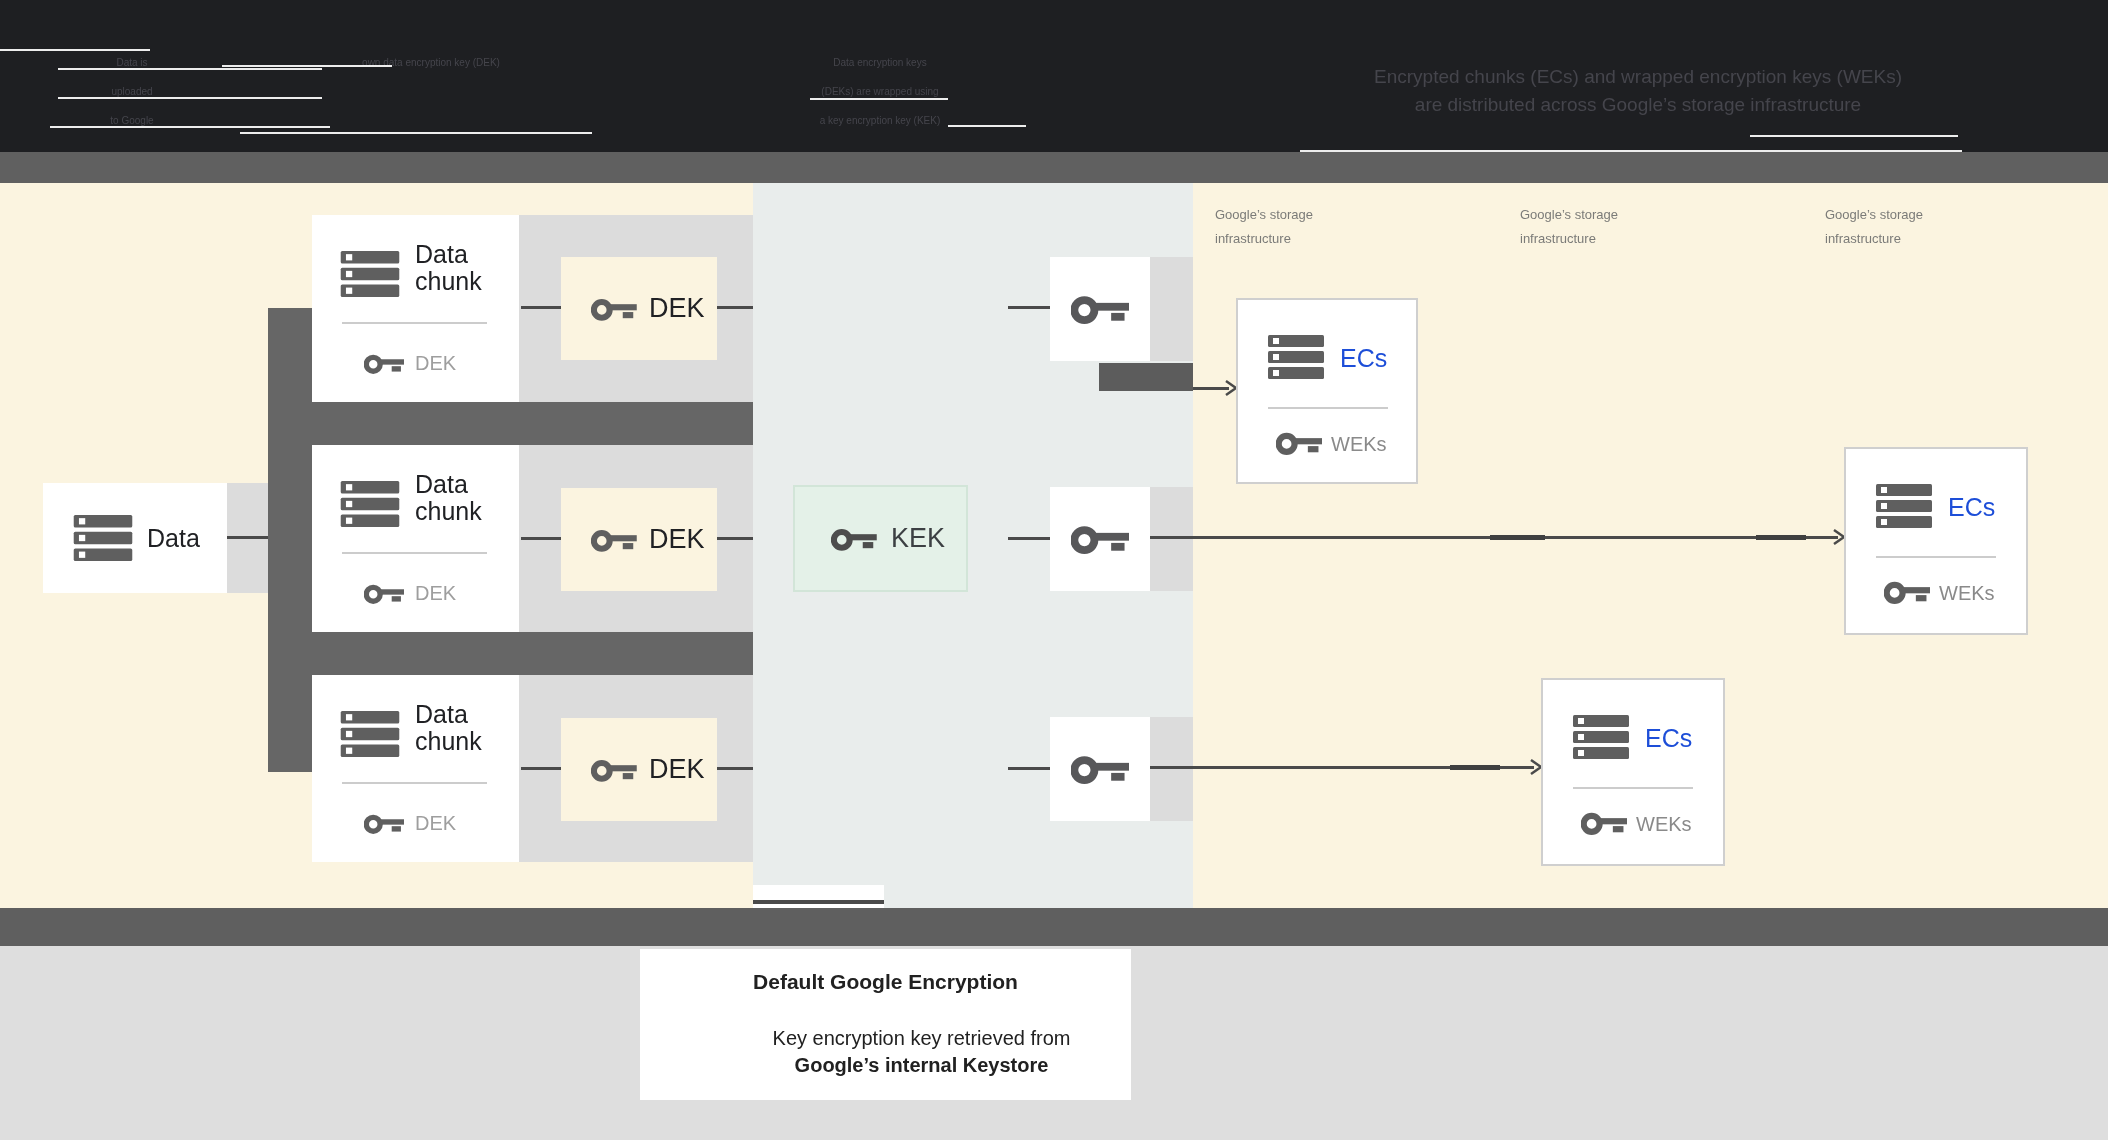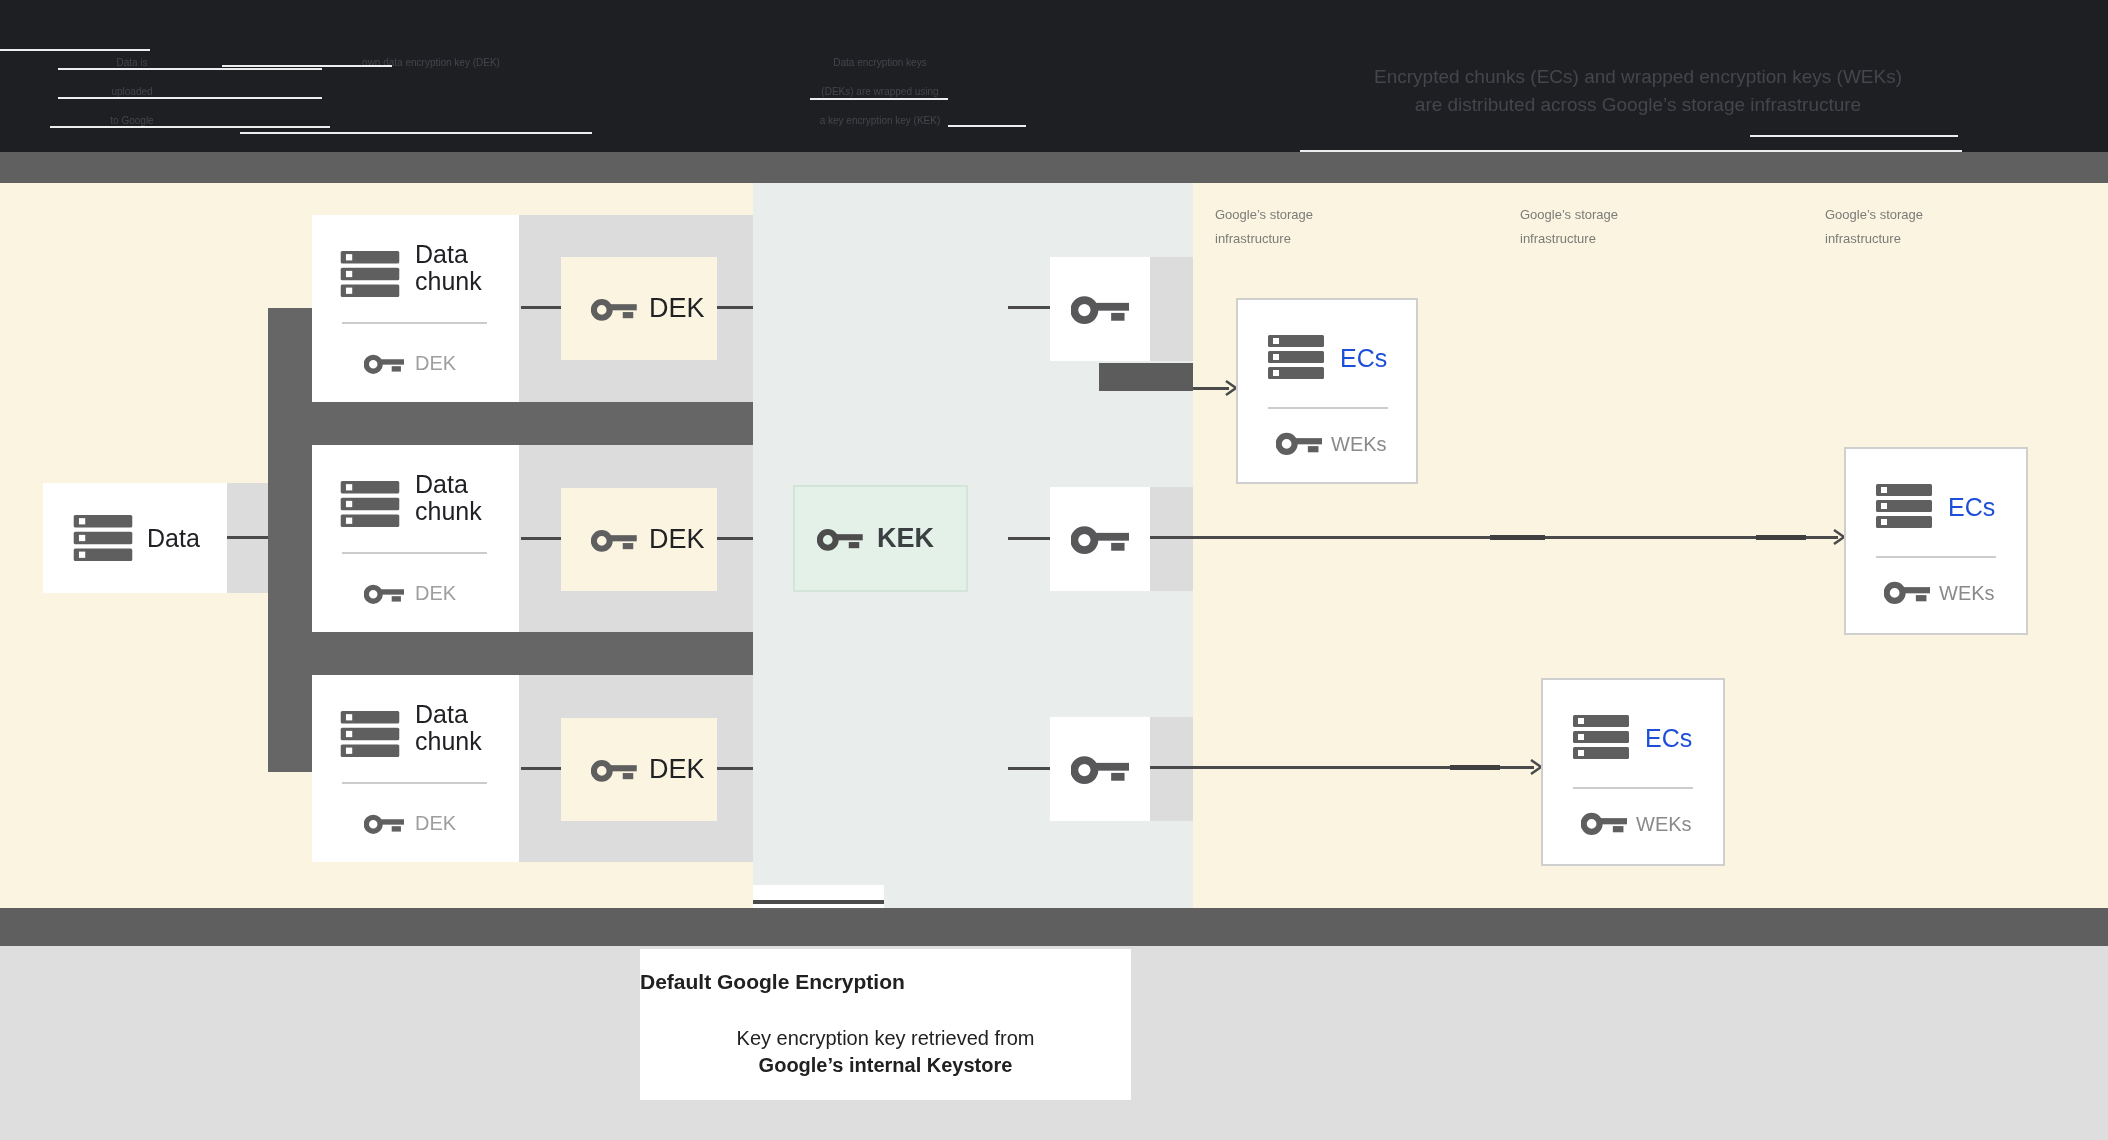--- a/index.html
+++ b/index.html
@@ -38,22 +38,22 @@
   .dekbox{font-size:27px;color:#202124;}
   .kekbox{background:#e4f1e8;border:2px solid #d2e5d8;box-sizing:border-box;font-size:27px;color:#3c4043;}
   .ecbox{background:#ffffff;border:2px solid #cfcfcf;box-sizing:border-box;}
   .ec-title{font-size:25px;color:#1d4ed8;}
   .wek-label{font-size:20px;color:#8a8a8a;}
   .storage-label{font-size:13px;line-height:23.5px;color:#7b7b78;}
   .thick-arrow{background:#5c5c5c;}
   .darkseg{background:#3f3f3f;}
   
   .caption-box{left:640px;top:949px;width:491px;height:151px;background:#ffffff;}
-  .caption-title{font-size:21px;font-weight:bold;color:#212121;width:100%;}
-  .caption-line{font-size:20px;color:#212121;text-align:center;width:100%;}
+  .caption-title{font-size:21px;font-weight:bold;color:#212121;text-align:center;width:100%;}
+  .caption-line{font-size:20px;color:#212121;text-align:center;width:100%;margin-left:36px;}
   .caption-line.bold{font-weight:bold;}
   svg{display:block;}
 </style>
 </head>
 <body>
 
 <div class="abs banner">
   <div class="abs banner-step" style="left:32px;top:48px;width:200px;">
     <div>Data is</div>
     <div>uploaded</div>
@@ -225,21 +225,21 @@
         <rect x="36" y="19.5" width="12" height="7"></rect>
     </svg>
   </span>
   <span>DEK</span>
 </div>
 
 <div class="abs thinline" style="left:717px;top:306px;width:36px;height:3px;"></div>
 <div class="abs thinline" style="left:717px;top:537px;width:36px;height:3px;"></div>
 <div class="abs thinline" style="left:717px;top:767px;width:36px;height:3px;"></div>
 
-<div class="abs kekbox flexrow" style="left:793px;top:485px;width:175px;height:107px;padding-left:22px;gap:14px;font-weight:bold;">
+<div class="abs kekbox flexrow" style="left:793px;top:485px;width:175px;height:107px;padding-left:36px;gap:14px;">
   <span>
     <svg width="46" height="28" viewBox="0 0 52 32" fill="#4d4d4d">
       <circle cx="12" cy="17" r="9" fill="none" stroke="#4d4d4d" stroke-width="7"></circle>
       <rect x="20" y="10.5" width="32" height="7"></rect>
         <rect x="36" y="19.5" width="12" height="7"></rect>
     </svg>
   </span>
   <span>KEK</span>
 </div>
 

